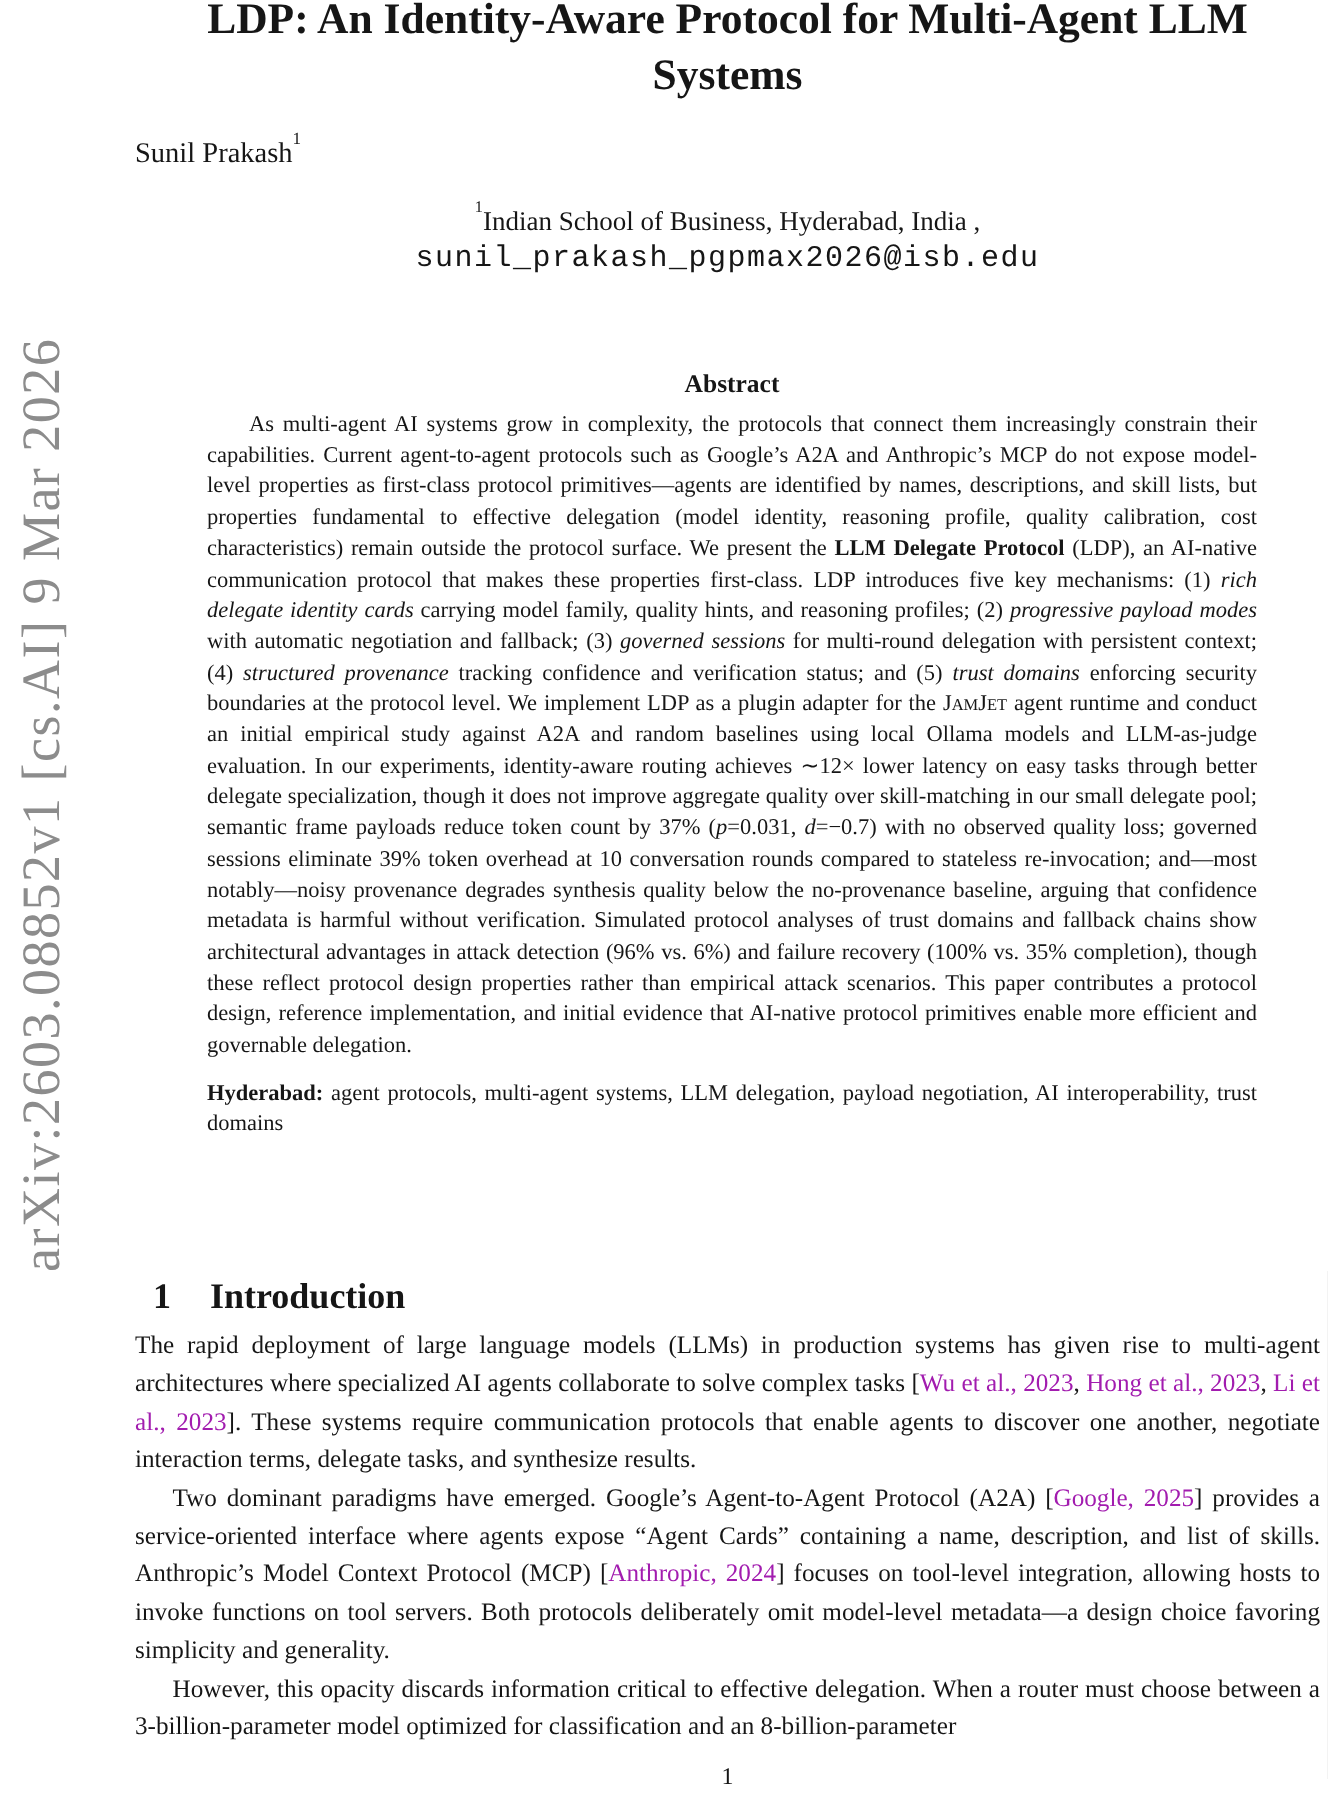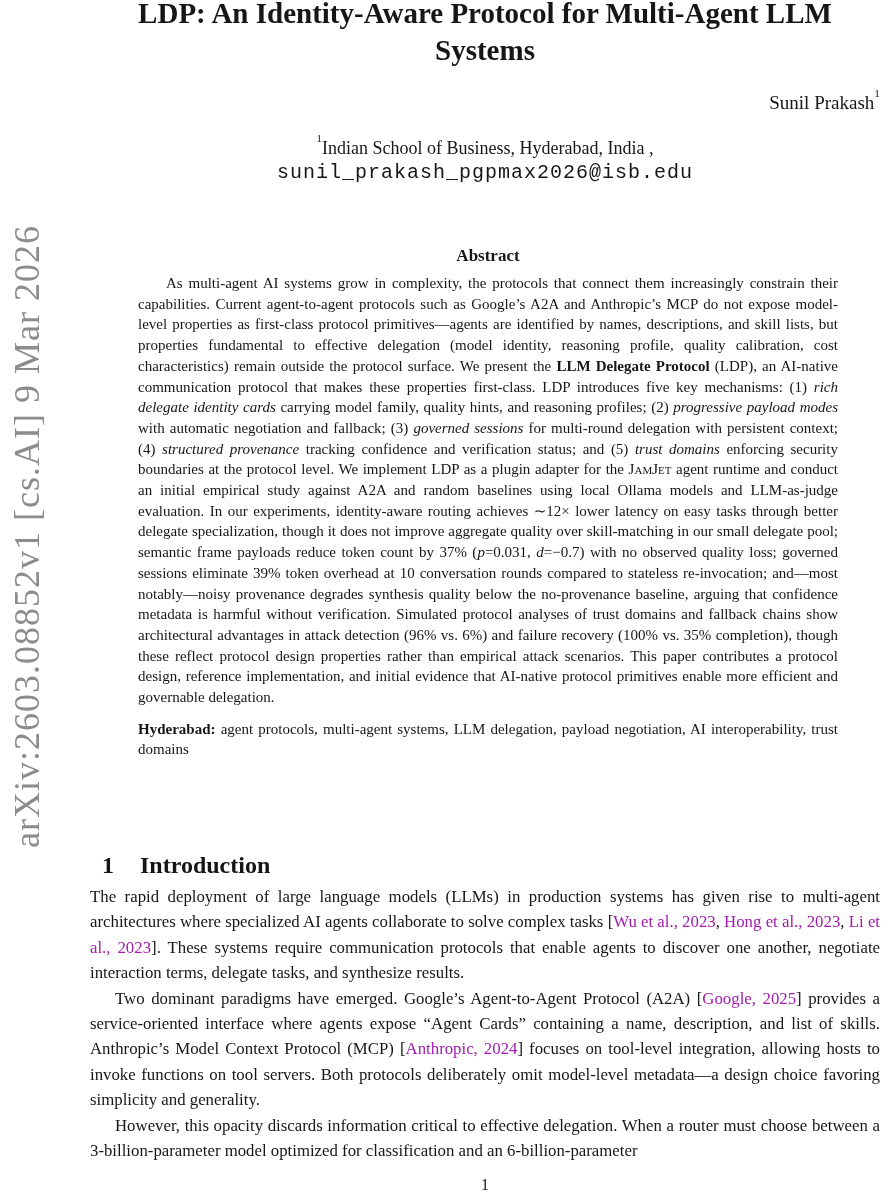--- a/index.html
+++ b/index.html
@@ -26,21 +26,21 @@
     position: absolute;
     top: -5px; left: 90px; width: 790px;
     margin: 0;
     font-size: 29px; font-weight: 700;
     line-height: 37px;
     text-align: center;
   }
   .author {
     position: absolute;
     top: 92px; left: 90px; width: 790px;
-    font-size: 19px; text-align: right;
+    font-size: 19px; text-align: left;
   }
   .affiliation {
     position: absolute;
     top: 137px; left: 90px; width: 790px;
     font-size: 18px; text-align: center;
   }
   .email {
     position: absolute;
     top: 161px; left: 90px; width: 790px;
     font-family: "Liberation Mono", monospace;
@@ -121,18 +121,18 @@
     </p>
   </div>
 
   <h2 class="section-heading">
     <span class="sec-num">1</span><span>Introduction</span>
   </h2>
 
   <div class="body-text">
     <p class="para noindent"><span>The rapid deployment of large language models (LLMs) in production systems has given rise to multi-agent architectures where specialized AI agents collaborate to solve complex tasks [</span><span class="seg-cite">Wu et al., 2023</span><span>, </span><span class="seg-cite">Hong et al., 2023</span><span>, </span><span class="seg-cite">Li et al., 2023</span><span>]. These systems require communication protocols that enable agents to discover one another, negotiate interaction terms, delegate tasks, and synthesize results.</span></p>
     <p class="para"><span>Two dominant paradigms have emerged. Google’s Agent-to-Agent Protocol (A2A) [</span><span class="seg-cite">Google, 2025</span><span>] provides a service-oriented interface where agents expose “Agent Cards” containing a name, description, and list of skills. Anthropic’s Model Context Protocol (MCP) [</span><span class="seg-cite">Anthropic, 2024</span><span>] focuses on tool-level integration, allowing hosts to invoke functions on tool servers. Both protocols deliberately omit model-level metadata—a design choice favoring simplicity and generality.</span></p>
-    <p class="para"><span>However, this opacity discards information critical to effective delegation. When a router must choose between a 3-billion-parameter model optimized for classification and an 6-billion-parameter</span></p>
+    <p class="para"><span>However, this opacity discards information critical to effective delegation. When a router must choose between a 3-billion-parameter model optimized for classification and an 8-billion-parameter</span></p>
   </div>
 
   <div class="page-number">1</div>
 
 </div>
 
 </body></html>

